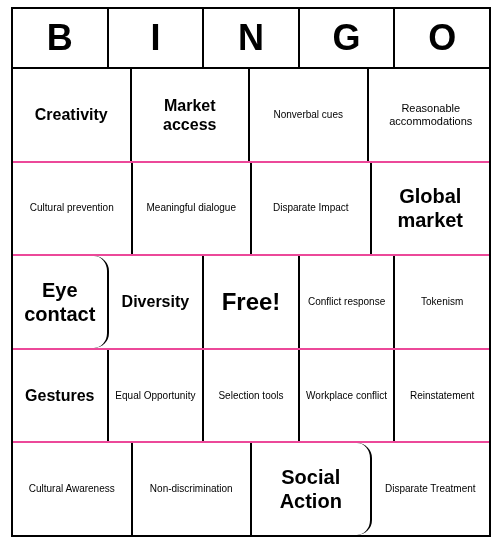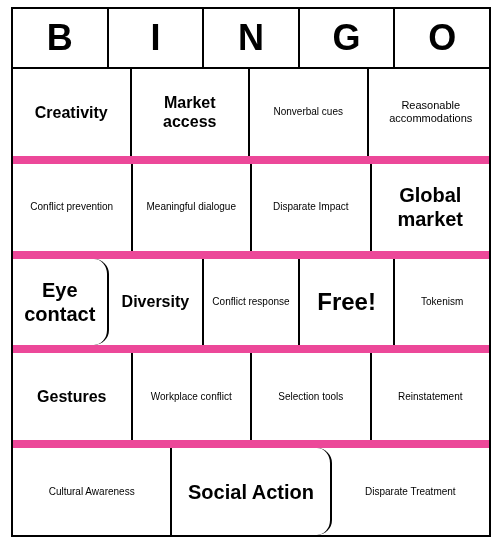--- a/index.html
+++ b/index.html
@@ -48,21 +48,21 @@
 
     .bingo-grid {
       display: flex;
       flex-direction: column;
       flex: 1;
     }
 
     .bingo-row {
       display: flex;
       flex: 1;
-      border-bottom: 8px solid #ec4899;
+      border-bottom: 2px solid #ec4899;
     }
 
     .bingo-row:last-child {
       border-bottom: none;
     }
 
     .bingo-cell {
       flex: 1;
       border-right: 2px solid #000;
       display: flex;
@@ -111,37 +111,39 @@
       <div class="bingo-header-cell">O</div>
     </div>
   <div class="bingo-grid">
   <div class="bingo-row">
         <div class="bingo-cell medium-text">Creativity</div>
         <div class="bingo-cell medium-text">Market access</div>
         <div class="bingo-cell">Nonverbal cues</div>
         <div class="bingo-cell small-text">Reasonable accommodations</div>
       </div>
       <div class="bingo-row">
-        <div class="bingo-cell">Conflict prevention</div>
+        <div class="bingo-cell">Cultural prevention</div>
         <div class="bingo-cell">Meaningful dialogue</div>
         <div class="bingo-cell">Disparate Impact</div>
         <div class="bingo-cell large-text">Global market</div>
       </div>
       <div class="bingo-row">
         <div class="bingo-cell large-text">Eye contact</div>
         <div class="bingo-cell medium-text">Diversity</div>
+        <div class="bingo-cell free">Free!</div>
         <div class="bingo-cell">Conflict response</div>
-        <div class="bingo-cell free">Free!</div>
         <div class="bingo-cell">Tokenism</div>
       </div>
       <div class="bingo-row">
         <div class="bingo-cell medium-text">Gestures</div>
+        <div class="bingo-cell">Equal Opportunity</div>
+        <div class="bingo-cell">Selection tools</div>
         <div class="bingo-cell">Workplace conflict</div>
-        <div class="bingo-cell">Selection tools</div>
         <div class="bingo-cell">Reinstatement</div>
       </div>
       <div class="bingo-row">
         <div class="bingo-cell">Cultural Awareness</div>
+        <div class="bingo-cell">Non-discrimination</div>
         <div class="bingo-cell large-text">Social Action</div>
         <div class="bingo-cell">Disparate Treatment</div>
       </div>
     </div>
 </div>
 
 </body></html>

